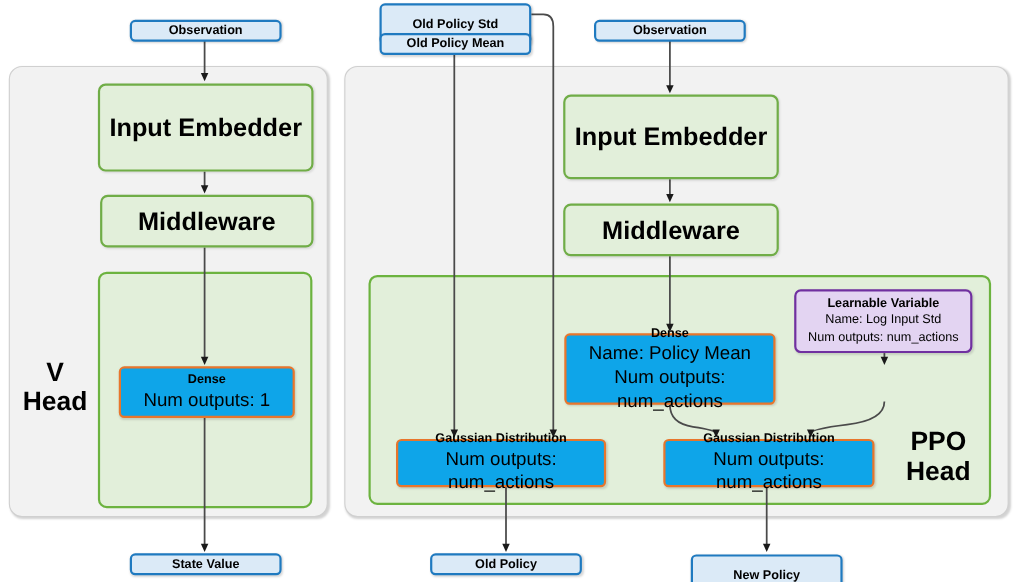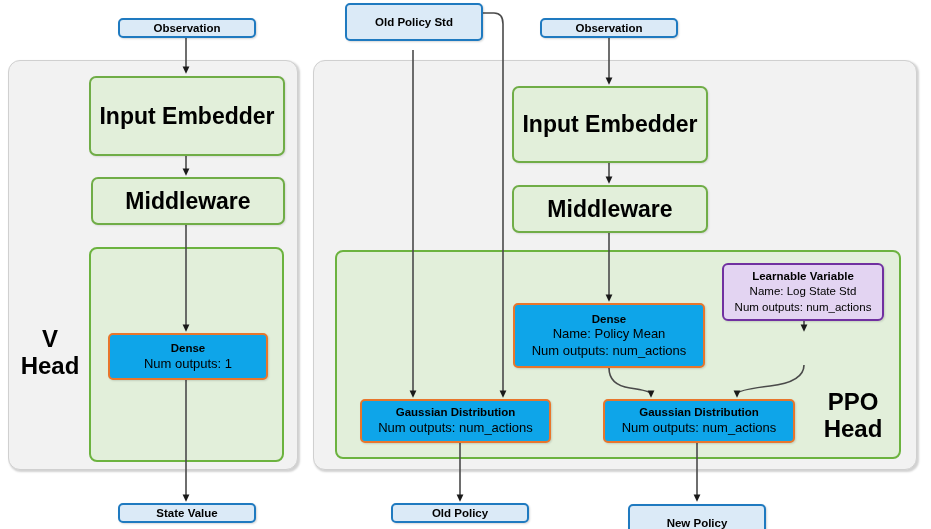--- a/index.html
+++ b/index.html
@@ -43,21 +43,21 @@
     background:#0ea5e9;
     border:2px solid #e8762c;
     border-radius:5px;
     display:flex;flex-direction:column;align-items:center;justify-content:center;
     color:#000;
     box-shadow:1px 1px 2px rgba(0,0,0,0.13);
     text-align:center;
     line-height:1.28;
   }
   .op .ttl{font-weight:bold;font-size:11.5px;}
-  .op .sub{font-size:13px;}
+  .op .sub{font-size:17px;}
 
   
   .purple{
     background:#e3d4f2;
     border:2.5px solid #7030a0;
     border-radius:6px;
     display:flex;flex-direction:column;align-items:center;justify-content:center;
     color:#000;text-align:center;line-height:1.32;
     box-shadow:1px 1px 2px rgba(0,0,0,0.13);
   }
@@ -150,20 +150,23 @@
   </div>
 
   <div class="abs io" style="left:118px;top:503px;width:138px;height:20px;">
     <span>State Value</span>
   </div>
 
   <div class="abs io" style="left:345px;top:3px;width:138px;height:38px;">
     <span>Old Policy Std</span>
   </div>
 
+  <div class="abs io" style="left:345px;top:30px;width:138px;height:20px;">
+    <span>Old Policy Mean</span>
+  </div>
 
   <div class="abs io" style="left:540px;top:18px;width:138px;height:20px;">
     <span>Observation</span>
   </div>
 
   <div class="abs module" style="left:512px;top:86px;width:196px;height:77px;font-size:23px;">
     <span>Input Embedder</span>
   </div>
 
   <div class="abs module" style="left:512px;top:185px;width:196px;height:48px;font-size:23px;">
@@ -171,21 +174,21 @@
   </div>
 
   <div class="abs op" style="left:513px;top:303px;width:192px;height:65px;">
     <span class="ttl">Dense</span>
     <span class="sub">Name: Policy Mean</span>
     <span class="sub">Num outputs: num_actions</span>
   </div>
 
   <div class="abs purple" style="left:722px;top:263px;width:162px;height:58px;">
     <span class="ttl">Learnable Variable</span>
-    <span class="sub">Name: Log State Std</span>
+    <span class="sub">Name: Log Input Std</span>
     <span class="sub">Num outputs: num_actions</span>
   </div>
 
 
   <div class="abs op" style="left:360px;top:399px;width:191px;height:44px;">
     <span class="ttl">Gaussian Distribution</span>
     <span class="sub">Num outputs: num_actions</span>
   </div>
 
   <div class="abs op" style="left:603px;top:399px;width:192px;height:44px;">

